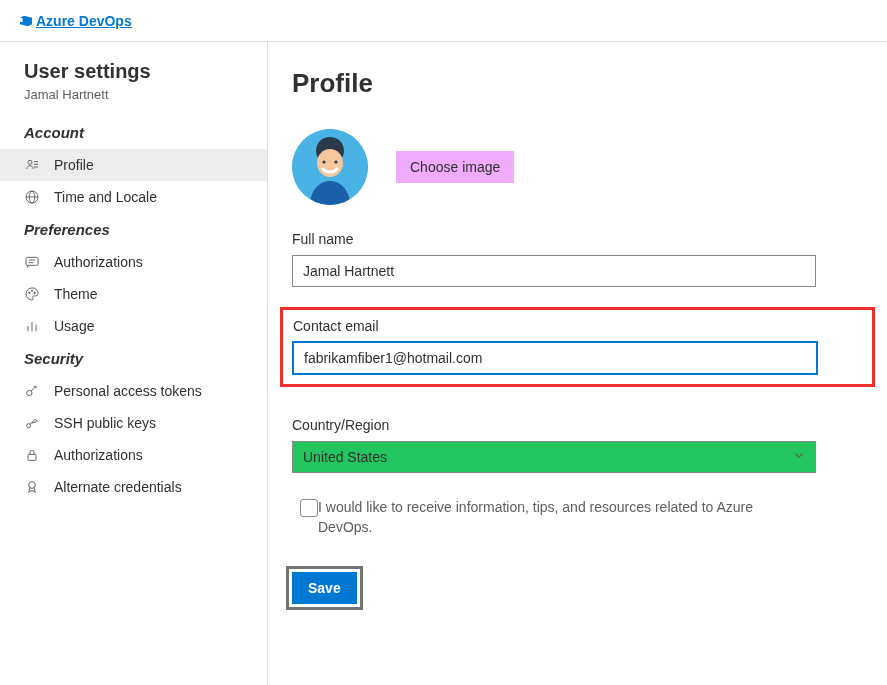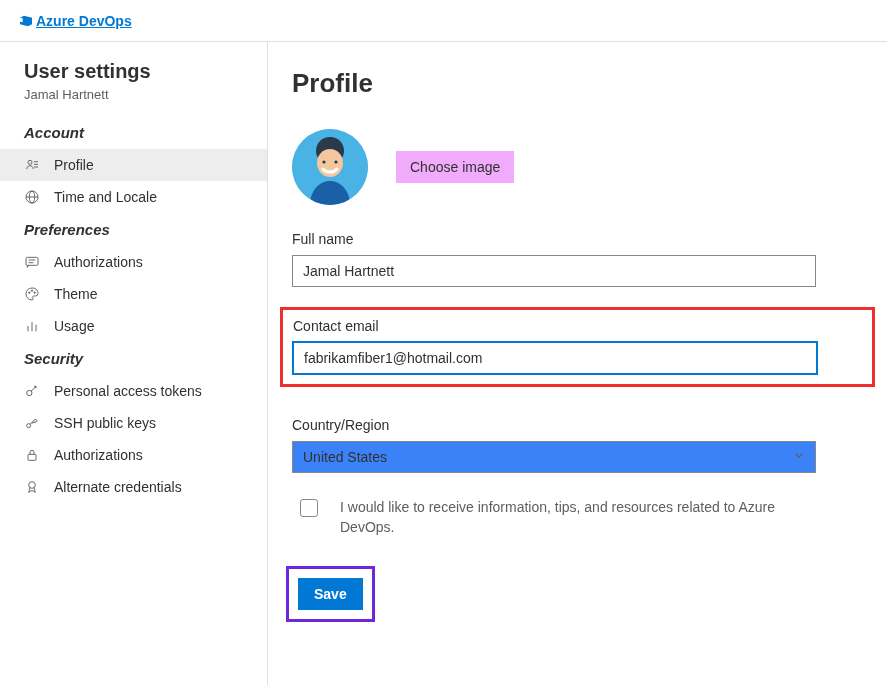--- a/index.html
+++ b/index.html
@@ -141,34 +141,34 @@
     margin-left: -12px;
     margin-right: -6px;
   }
   .select-wrap {
     position: relative;
     width: 524px;
   }
   .select {
     appearance: none;
     -webkit-appearance: none;
-    background: #3b82f6;
+    background: #22c55e;
   }
   .select-chevron {
     position: absolute;
     right: 10px;
     top: 50%;
     transform: translateY(-50%);
     pointer-events: none;
     color: #605e5c;
   }
   .checkbox-row {
     display: flex;
     align-items: flex-start;
-    gap: 22px;
+    gap: 0;
     width: 500px;
     margin: 24px 0 28px 8px;
   }
   .checkbox-row input[type=checkbox] {
     width: 18px;
     height: 18px;
     margin-top: 2px;
     border: 1px solid #8a8886;
     border-radius: 3px;
     appearance: none;
@@ -183,23 +183,23 @@
   .btn-primary {
     background: #0078d4;
     color: #fff;
     border: none;
     font-weight: 600;
     font-size: 14px;
     padding: 8px 16px;
     cursor: pointer;
   }
   .save-highlight {
-    border: 3px solid #6d28d9;
+    border: 3px solid #737373;
     display: inline-block;
-    padding: 9px;
+    padding: 3px;
     margin-left: -6px;
   }
 </style>
 </head>
 <body>
 
 <div class="topbar">
   <a class="brand" href="#">
     <span class="ico" style="color:#0078d4;width:20px;height:20px;">
       <svg viewBox="0 0 24 24" width="20" height="20">

